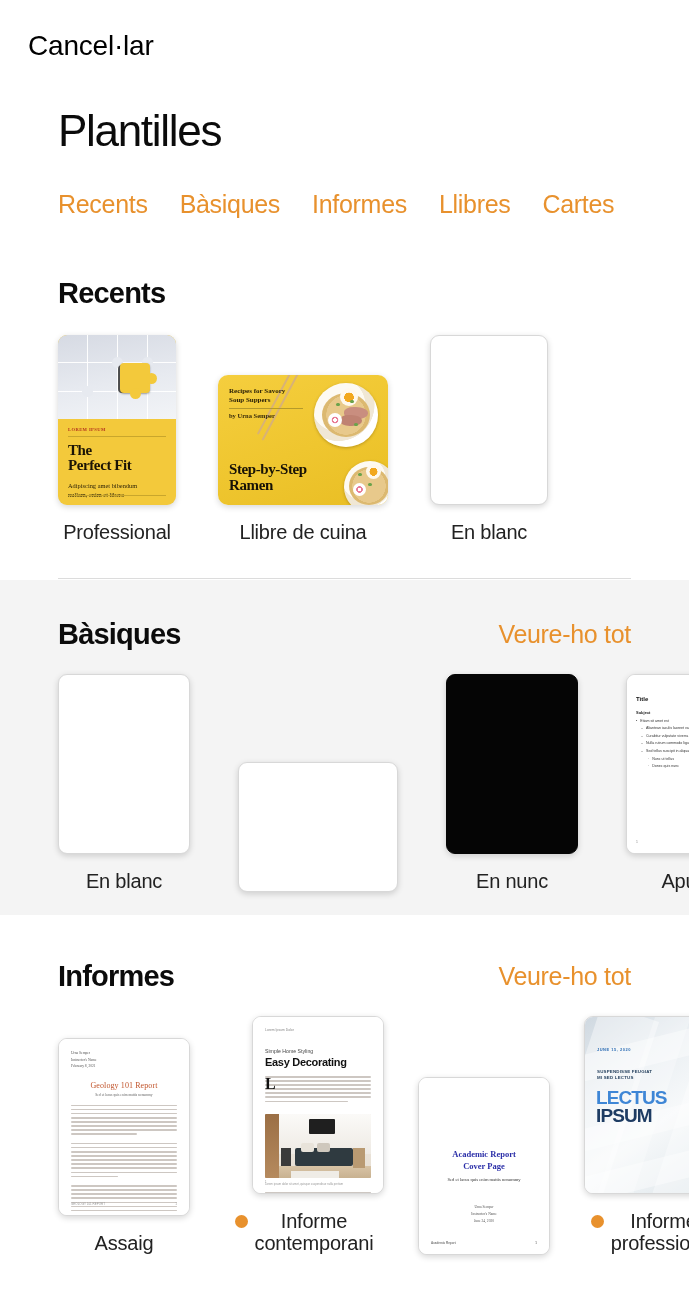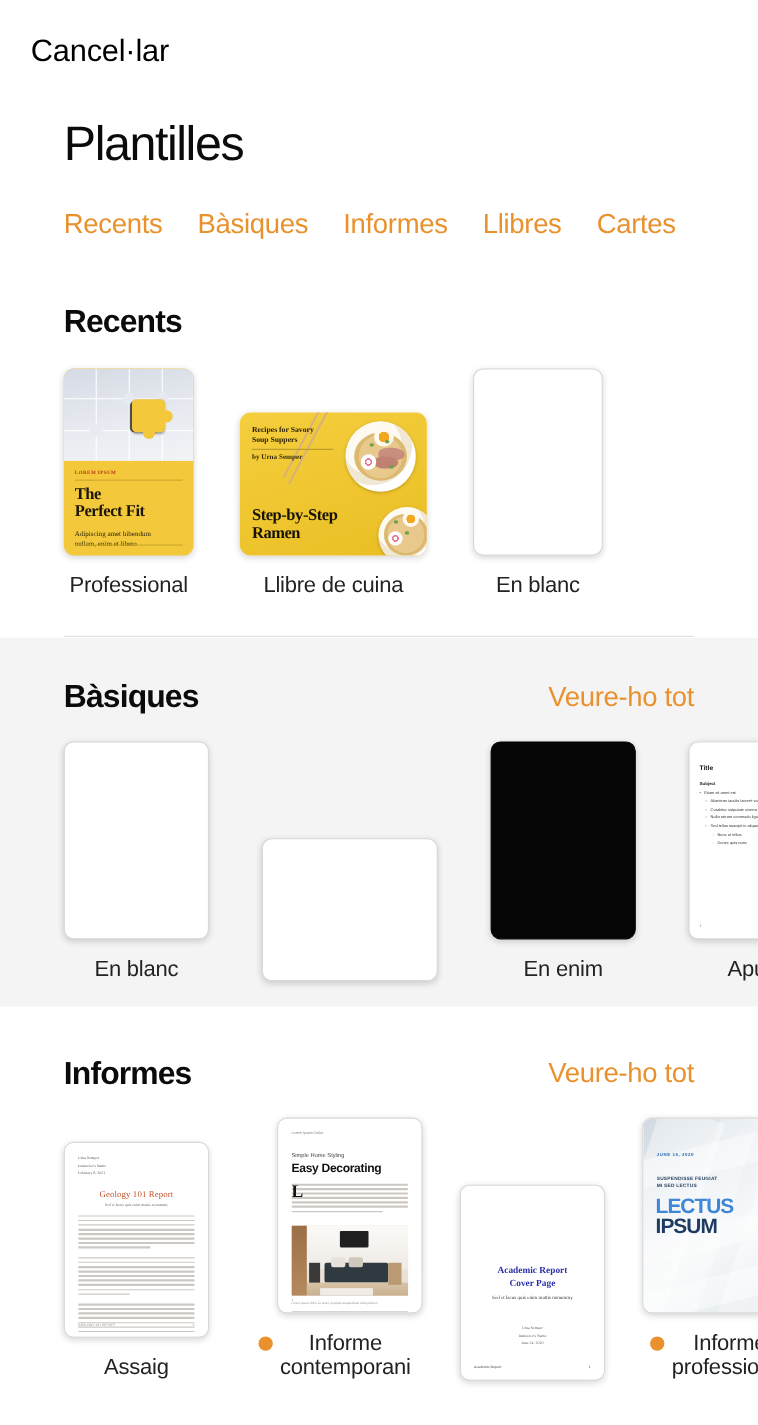--- a/index.html
+++ b/index.html
@@ -321,21 +321,21 @@
         <div class="thumb-wrap" style="height:182px;">
           <div class="thumb t-b-land"></div>
         </div>
       </div>
 
       <div class="cell">
         <div class="thumb-wrap" style="height:182px;">
           <div class="thumb t-b-black"></div>
         </div>
         <div class="cell-label">
-          <span class="lbl-text">En enim</span>
+          <span class="lbl-text">En nunc</span>
         </div>
       </div>
 
       <div class="cell">
         <div class="thumb-wrap" style="height:182px;">
           <div class="thumb t-b-notes">
             <div class="notes-page">
               <div class="nt-date">Wednesday, December 1</div>
               <div class="nt-title">Title</div>
               <div class="nt-sub">Subject</div>

